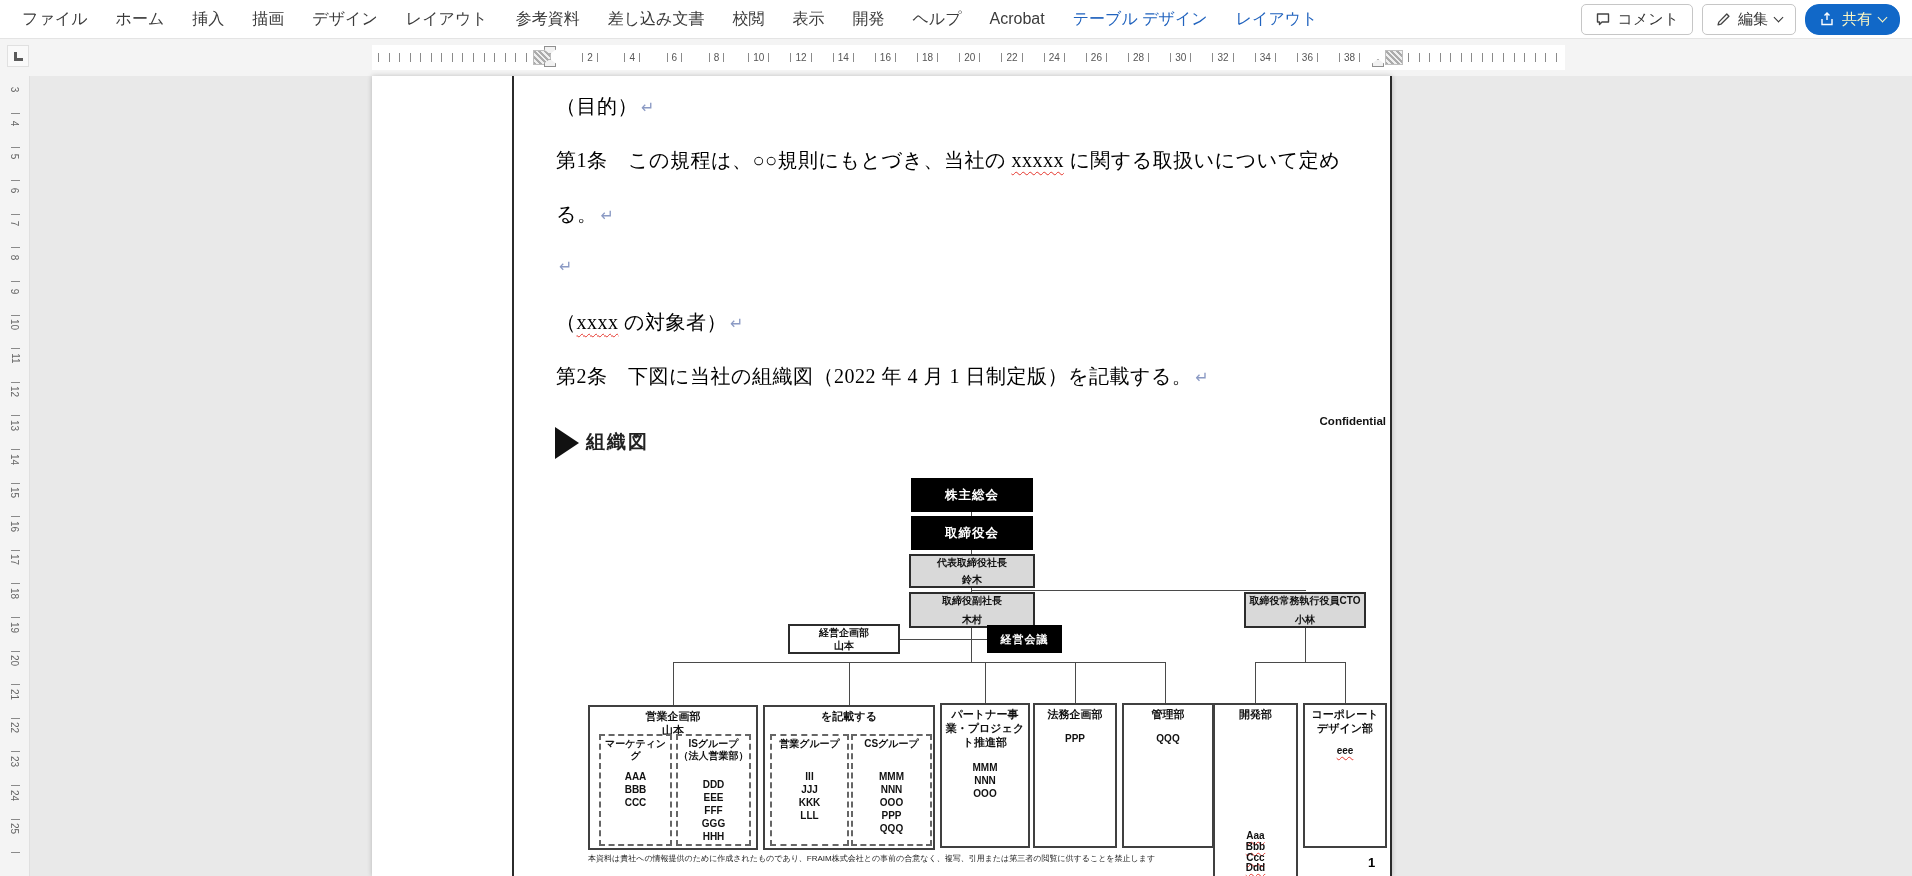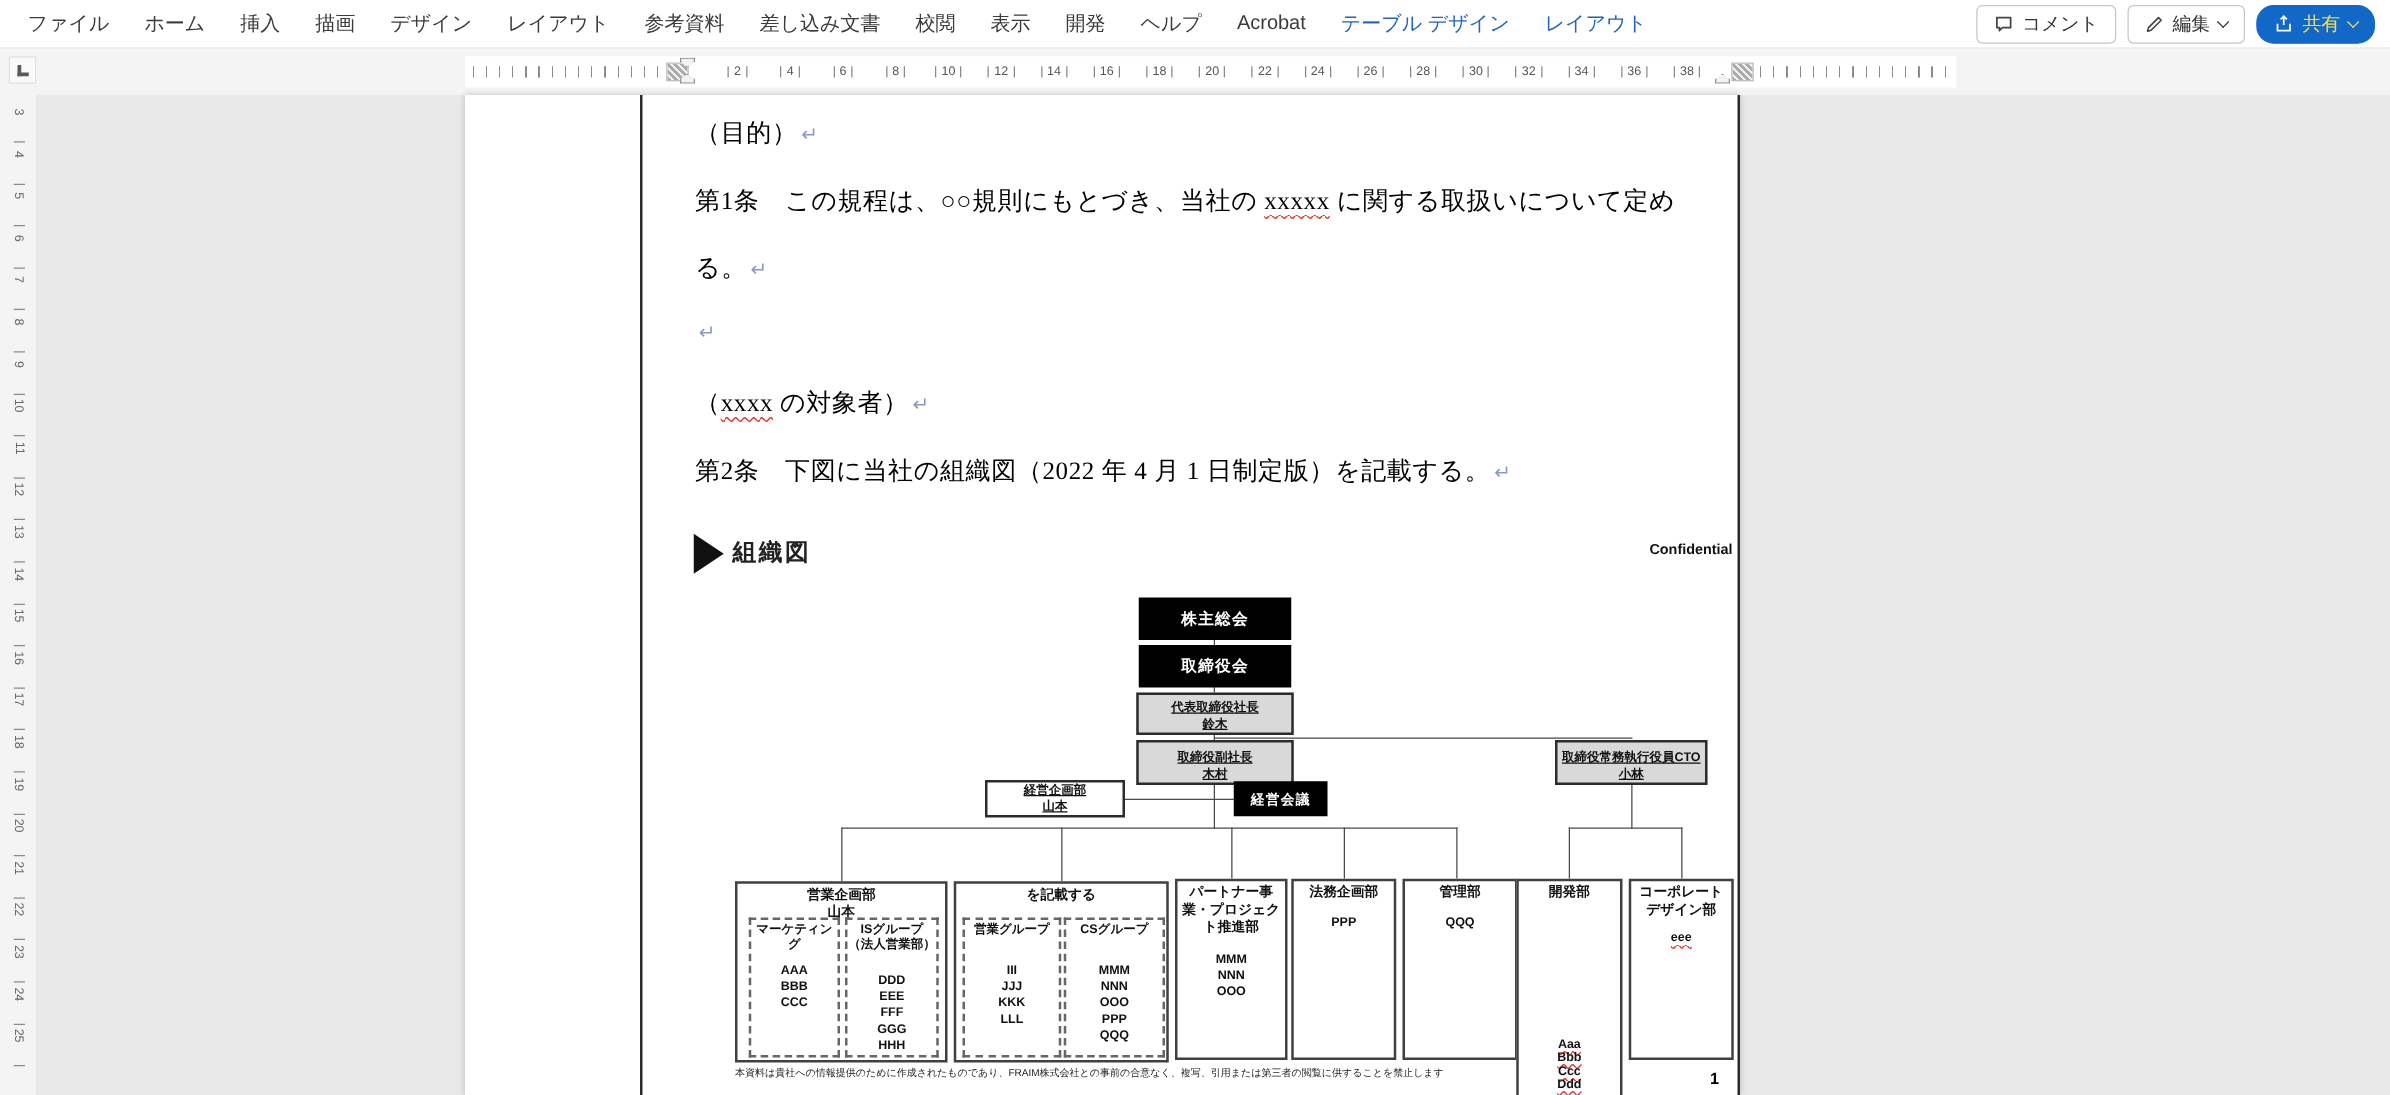--- a/index.html
+++ b/index.html
@@ -12,21 +12,21 @@
              border-bottom:1px solid #e4e4e4; display:flex; align-items:center; padding:0 8px; }
   .tabs { display:flex; align-items:center; }
   .tab { border:none; background:none; font:16px "Liberation Sans","DejaVu Sans",sans-serif;
          color:#3b3b3b; padding:0 14px; height:38px; cursor:default; white-space:nowrap; }
   .tab.accent { color:#2163be; }
   .actions { margin-left:auto; display:flex; align-items:center; gap:9px; padding-right:4px; }
   .btn { display:flex; align-items:center; gap:7px; height:31px; padding:0 13px;
          border:1px solid #c6c6c6; border-radius:5px; background:#fff; color:#333;
          font:15px "Liberation Sans","DejaVu Sans",sans-serif; cursor:default; }
   .btn svg { display:block; }
-  .btn.share { background:#1168c8; border-color:#1168c8; color:#fde047;border-radius:14px; }
+  .btn.share { background:#1168c8; border-color:#1168c8; color:#fef9c3;border-radius:14px; }
   .chev { width:7px; height:7px; border-right:1.6px solid currentColor; border-bottom:1.6px solid currentColor;
           transform:rotate(45deg); margin-top:-4px; }
 
   
   .rulerrow { position:absolute; top:39px; left:0; right:0; height:37px; background:#f4f4f4; }
   .tabsel { position:absolute; left:7px; top:6px; width:22px; height:22px; background:#f9f9f9;
             border:1px solid #e0e0e0; display:flex; align-items:center; justify-content:center; }
   .tabsel i { display:block; width:9px; height:9px; border-left:3px solid #5a5a5a; border-bottom:3px solid #5a5a5a; }
   .hruler { position:absolute; left:372px; top:6px; width:1193px; height:25px; background:#fff; }
   .hticks { position:absolute; top:8px; height:9px;
@@ -57,27 +57,27 @@
                 font:20px "Liberation Serif","DejaVu Serif",serif; letter-spacing:.5px; }
   .ret { color:#8b9ac4; font-family:"Liberation Sans","DejaVu Sans",sans-serif; font-size:16px; margin-left:3px; }
   .sq  { text-decoration-line:underline; text-decoration-style:wavy; text-decoration-color:#e5352c;
          text-decoration-thickness:1px; text-underline-offset:4px; }
 
   
   .orgchart { position:absolute; inset:0; font-family:"Liberation Sans","DejaVu Sans",sans-serif; color:#111; }
   .oc-tri { position:absolute; left:183px; top:351px; width:0; height:0;
             border-top:16px solid transparent; border-bottom:16px solid transparent; border-left:24px solid #111; }
   .oc-title { position:absolute; left:214px; top:353px; font-size:19px; font-weight:700; letter-spacing:2px; color:#222; }
-  .oc-conf { position:absolute; right:6px; top:358px; font-size:11.5px; font-weight:700; }
+  .oc-conf { position:absolute; right:6px; top:339px; font-size:11.5px; font-weight:700; }
   .ln { position:absolute; background:#4a4a4a; }
   .oc-black { position:absolute; background:#000; color:#fff; font-weight:700; font-size:12.5px;
               display:flex; align-items:center; justify-content:center; letter-spacing:1px; }
   .oc-gray, .oc-white { position:absolute; background:#d9d9d9; border:2px solid #2c2c2c; font-size:10px;
               font-weight:700; line-height:1.3; display:flex; flex-direction:column;
-              align-items:center; justify-content:flex-end; text-align:center;text-decoration:underline; }
+              align-items:center; justify-content:space-between; text-align:center; }
   .oc-white { background:#fff; }
   .oc-dept { position:absolute; background:#fff; border:2px solid #404040; }
   .dept-title { font-size:11px; font-weight:700; text-align:center; line-height:1.25; margin-top:3px; }
   .oc-sub { position:absolute; border:2px dashed #666; }
   .sub-title { font-size:10px; font-weight:700; text-align:center; line-height:1.2; margin-top:2px; }
   .items { position:absolute; left:0; right:0; text-align:center; }
   .items div { font-size:10px; font-weight:700; line-height:13px; }
   .items.tight div { line-height:10.8px; }
   .items .sqi { text-decoration-line:underline; text-decoration-style:wavy; text-decoration-color:#e5352c;
                 text-decoration-thickness:1px; text-underline-offset:2px; }

